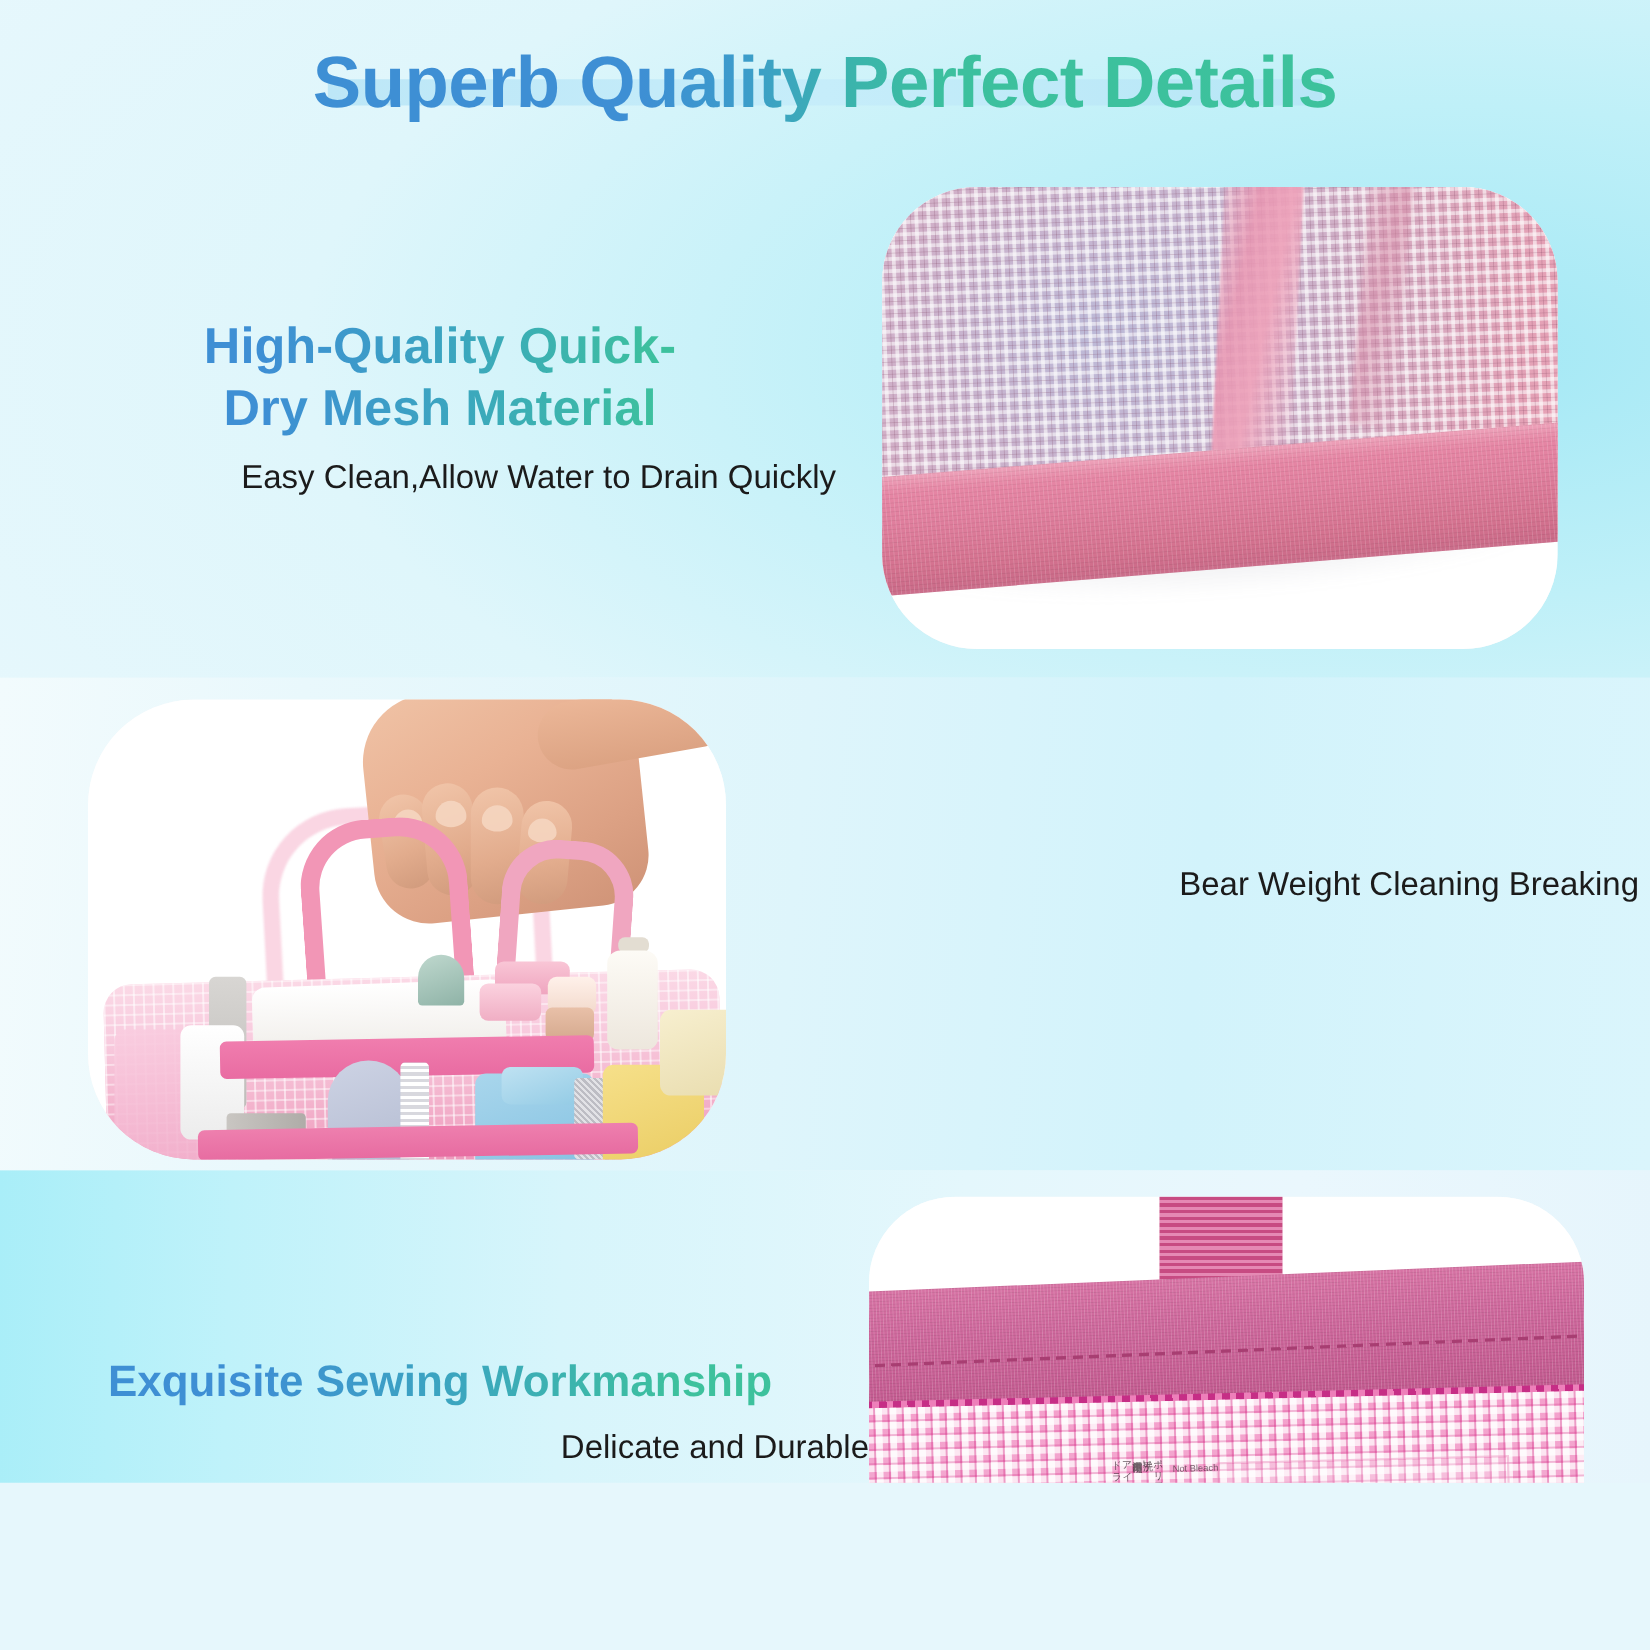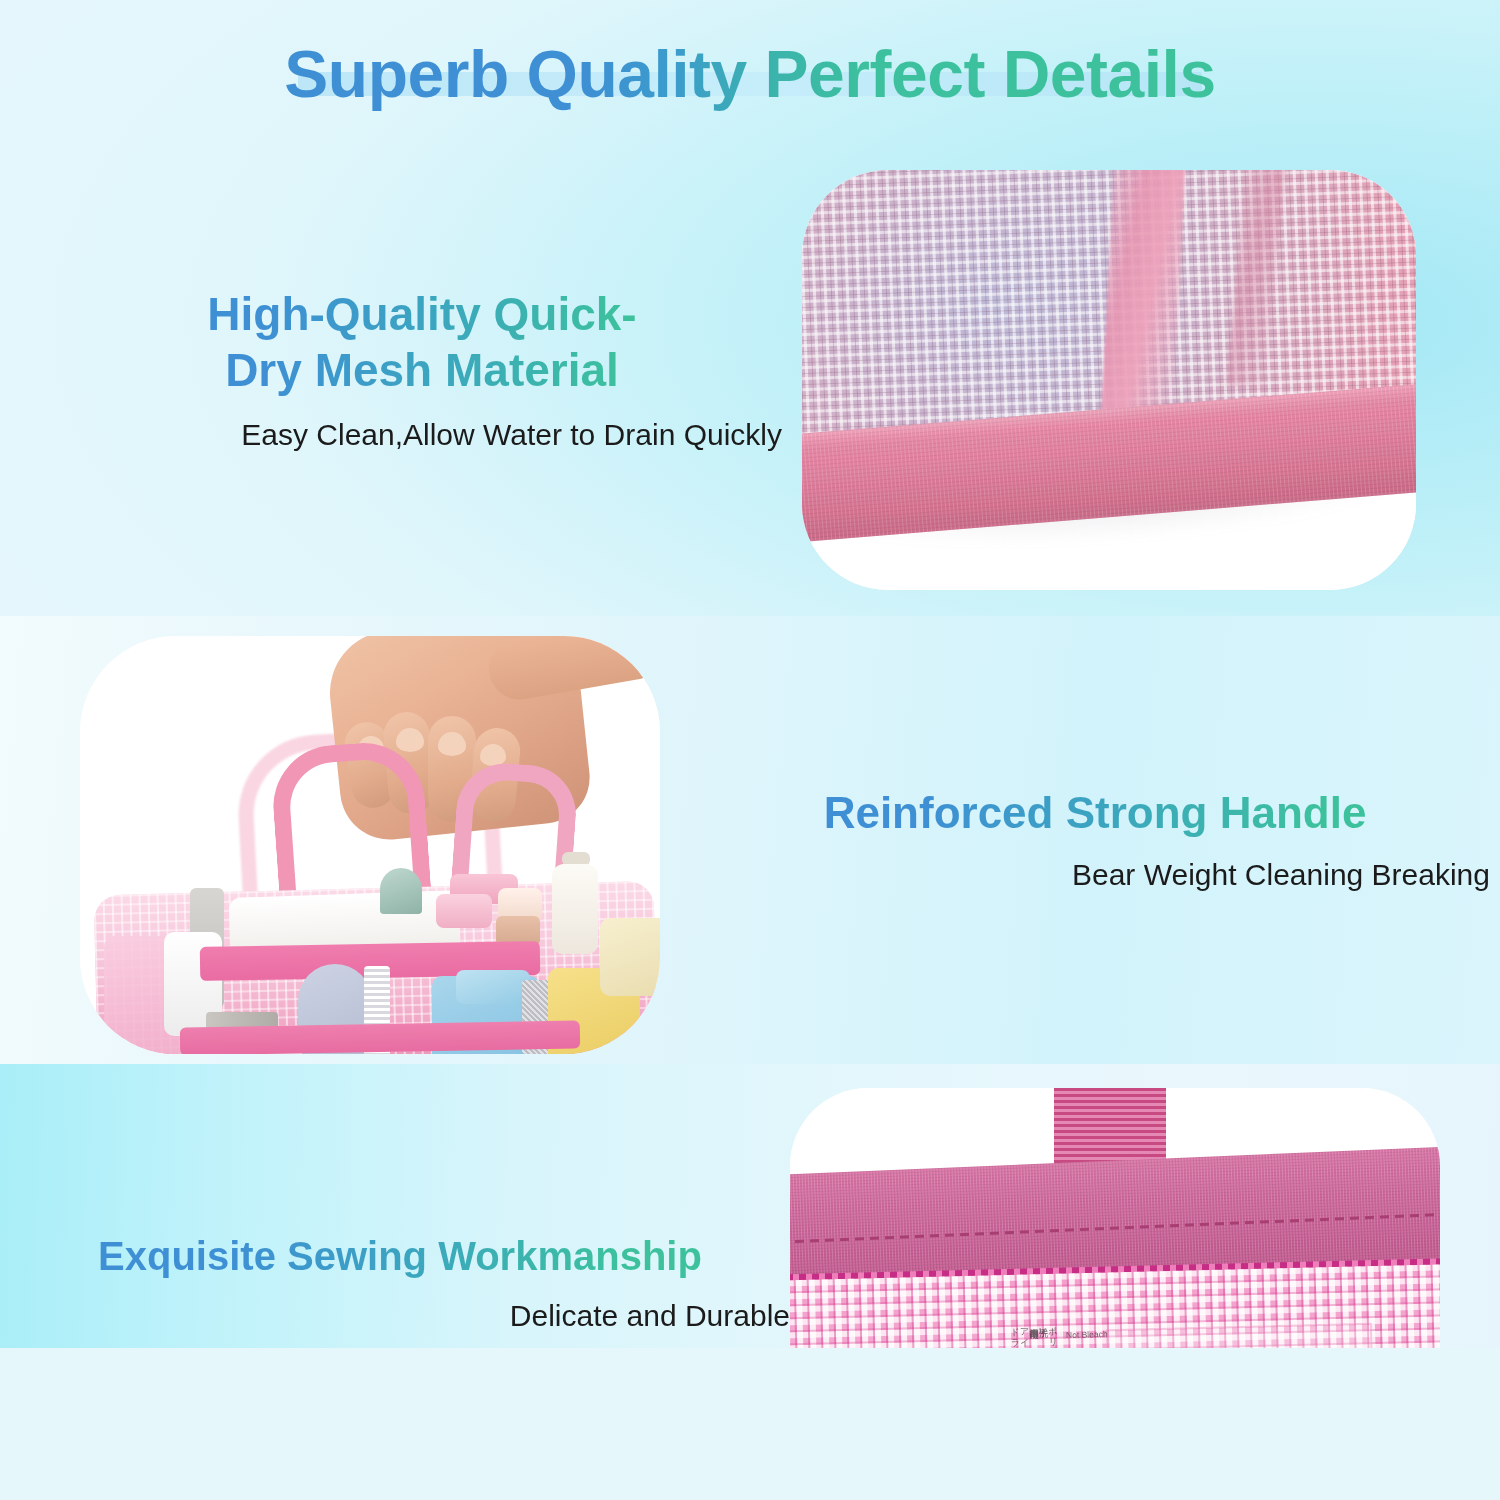--- a/index.html
+++ b/index.html
@@ -46,21 +46,21 @@
   
   .headline{
     font-size:46px;font-weight:bold;line-height:1.22;white-space:pre-line;
     background:linear-gradient(90deg,#3E8FD4 0%,#3E8FD4 28%,#3BA6BF 52%,#3DC19D 78%,#3DC29C 100%);
     -webkit-background-clip:text;background-clip:text;
     color:transparent;-webkit-text-fill-color:transparent;
     margin:0 0 18px 0;
   }
   .subline{font-size:30px;color:#1b1b1b;font-weight:400;margin:0;line-height:1.25;text-align:right;}
 
-  .txt-1{position:absolute;left:62px;top:286px;width:720px;text-align:center;}
+  .txt-1{position:absolute;left:40px;top:286px;width:720px;text-align:center;}
   .txt-2{position:absolute;left:700px;top:786px;width:790px;text-align:center;}
   .txt-3{position:absolute;left:10px;top:1232px;width:780px;text-align:center;}
   .txt-2 .headline{font-size:44px;margin-bottom:16px;}
   .txt-3 .headline{font-size:40px;margin-bottom:16px;}
 
   
   .card{position:absolute;background:#fff;overflow:hidden;}
   .card-1{left:802px;top:170px;width:614px;height:420px;border-radius:86px;}
   .card-2{left:80px;top:636px;width:580px;height:418px;border-radius:96px;}
   .card-3{left:790px;top:1088px;width:650px;height:412px;border-radius:78px;}
@@ -376,21 +376,20 @@
       <div class="item it-blue2"></div>
       <div class="item it-screen"></div>
       <div class="item it-yellow"></div>
       <div class="item it-cream"></div>
       <div class="p2-band2"></div>
       <div class="p2-base"></div>
     </div>
   </div>
 
   <div class="txt-2">
-    <p class="headline">Reinforced Strong Handle</p>
     <p class="subline">Bear Weight Cleaning Breaking</p>
   </div>
 
   <div class="band band-3"></div>
 
   <div class="txt-3">
     <p class="headline">Exquisite Sewing Workmanship</p>
     <p class="subline">Delicate and Durable</p>
   </div>
 

